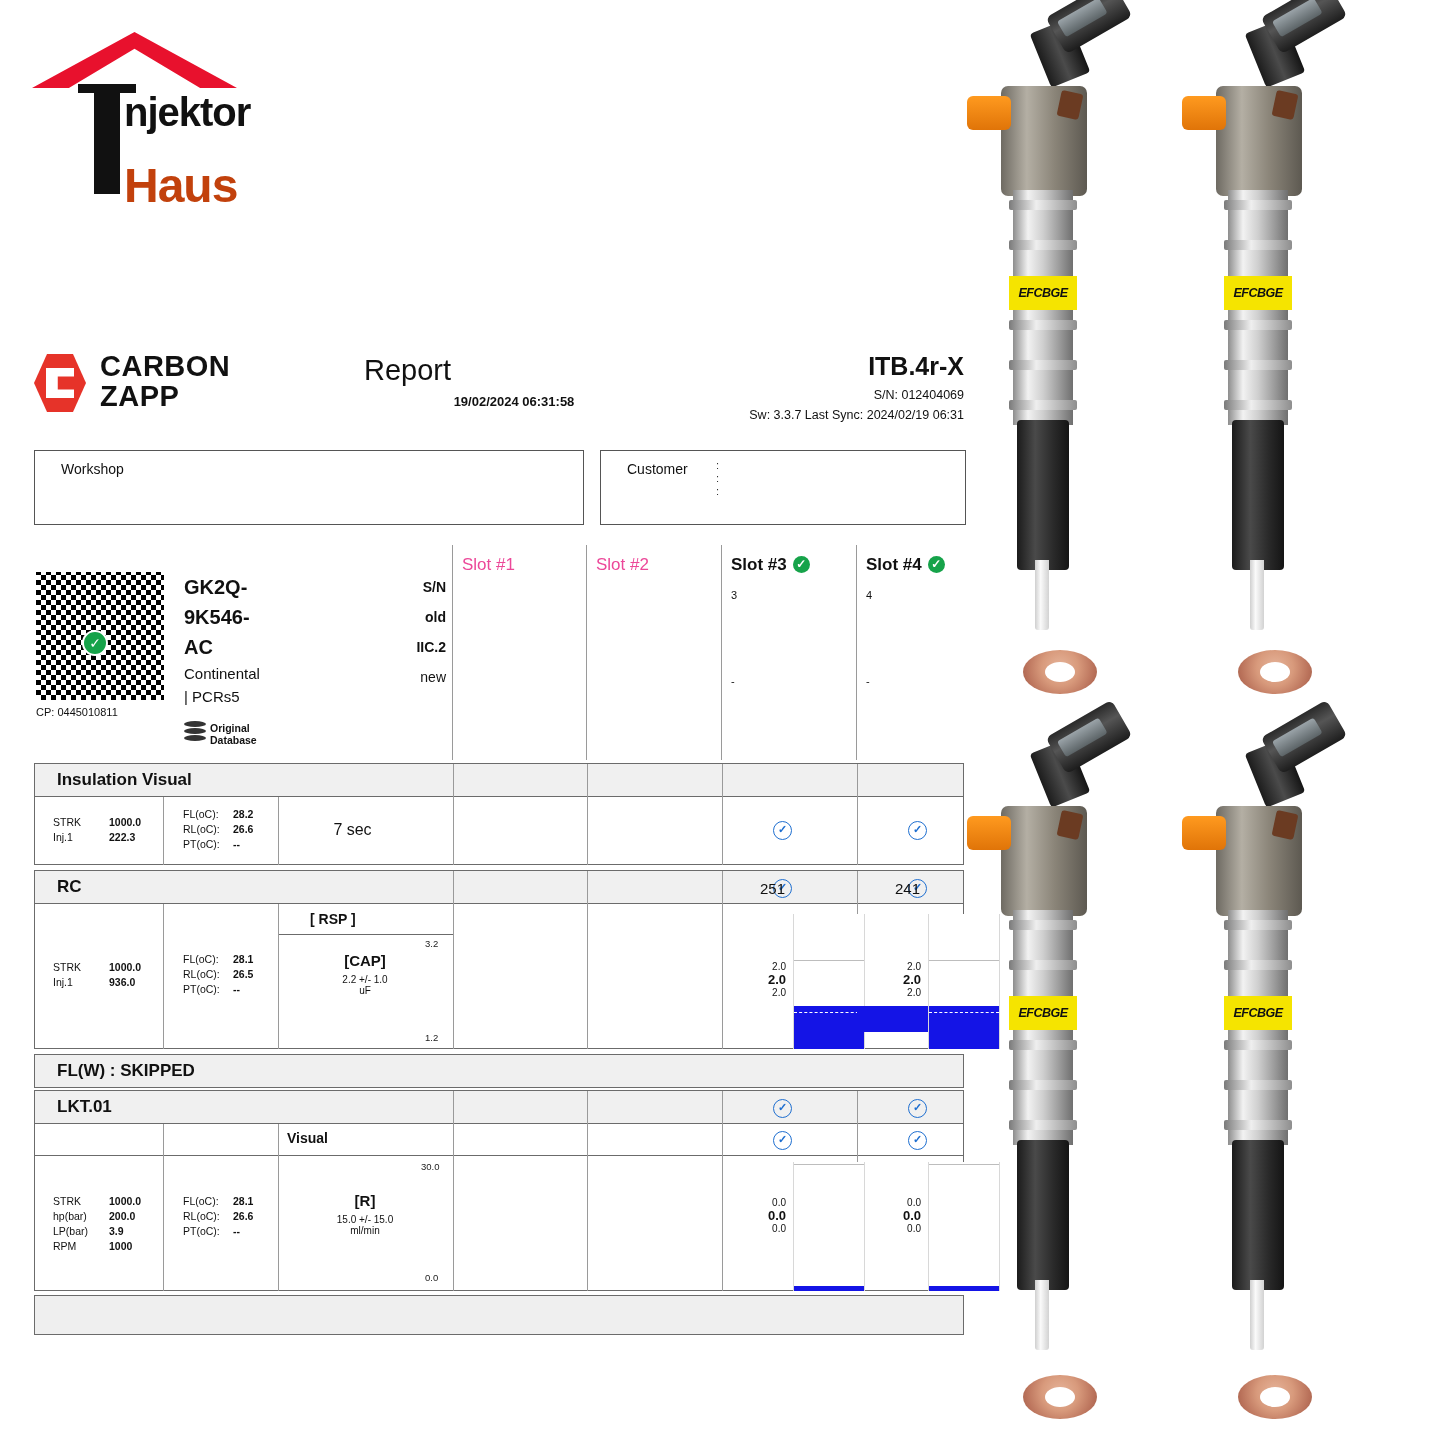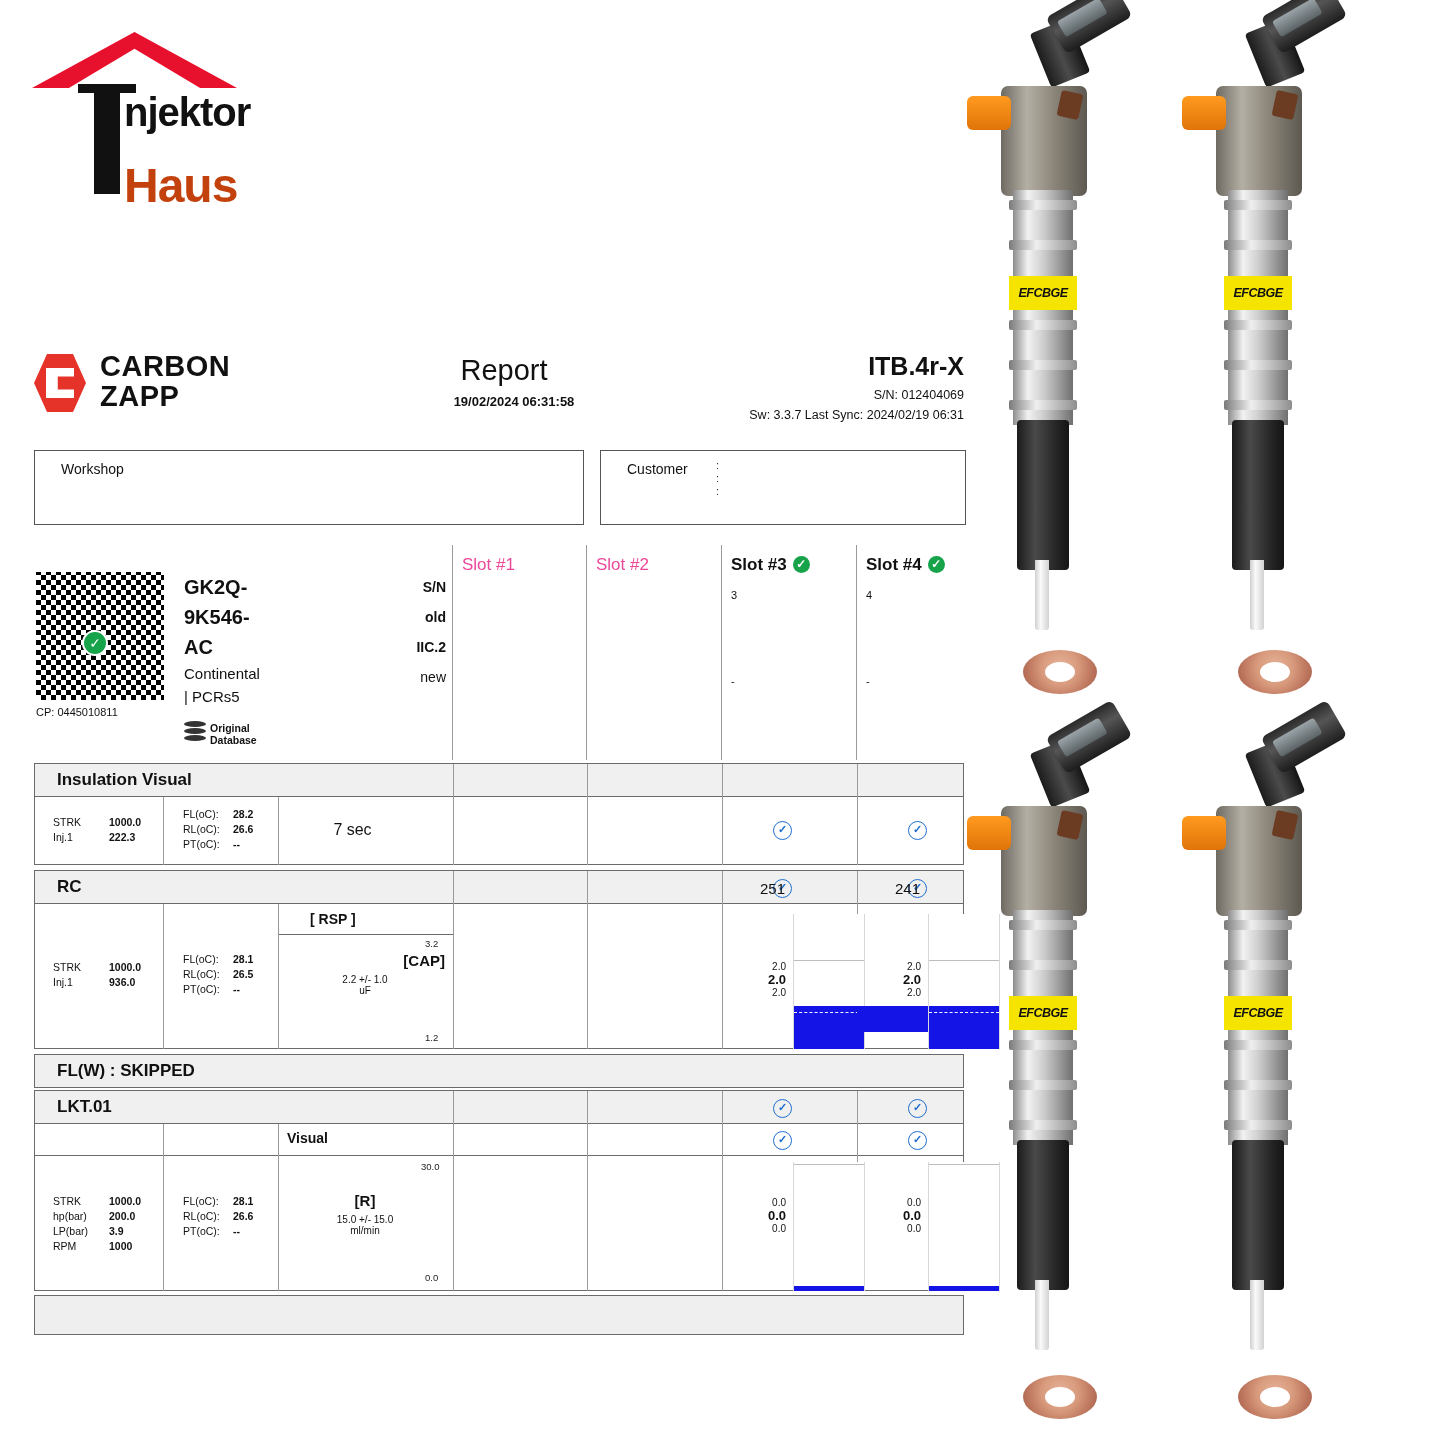--- a/index.html
+++ b/index.html
@@ -29,21 +29,21 @@
 
   .cz-logo{position:absolute;left:0;top:10px;width:300px;height:60px;}
   .cz-hex{position:absolute;left:0;top:4px;width:52px;height:58px;background:#e63329;
     clip-path:polygon(25% 0%,75% 0%,100% 50%,75% 100%,25% 100%,0% 50%);}
   .cz-hex:after{content:"";position:absolute;left:12px;top:14px;width:28px;height:30px;background:#fff;
     clip-path:polygon(0% 0%,100% 0%,100% 28%,42% 28%,42% 72%,100% 72%,100% 100%,0% 100%);}
   .cz-hex .blk{position:absolute;left:28px;top:20px;width:20px;height:18px;background:#e63329;}
   .cz-t1{position:absolute;left:66px;top:0px;font-size:29px;font-weight:700;letter-spacing:.5px;}
   .cz-t2{position:absolute;left:66px;top:30px;font-size:29px;font-weight:700;letter-spacing:.5px;}
 
-  .rep-title{position:absolute;left:320px;top:14px;width:300px;text-align:center;font-size:29px;font-weight:400;}
+  .rep-title{position:absolute;left:330px;top:14px;width:300px;text-align:left;font-size:29px;font-weight:400;}
   .rep-date{position:absolute;left:330px;top:54px;width:300px;text-align:center;font-size:13px;font-weight:700;}
 
   .dev-name{position:absolute;right:0;top:12px;text-align:right;font-size:25px;font-weight:700;width:360px;}
   .dev-sn{position:absolute;right:0;top:48px;text-align:right;font-size:12.5px;width:360px;}
   .dev-sw{position:absolute;right:0;top:68px;text-align:right;font-size:12.5px;width:360px;}
 
   .boxes{position:absolute;left:0;top:110px;width:930px;height:75px;}
   .bx{position:absolute;border:1px solid #555;height:73px;}
   .bx.ws{left:0;width:548px;}
   .bx.cu{left:566px;width:364px;}
@@ -277,21 +277,21 @@
       <div class="p2" style="left:148px;top:48px">
         <div><span class="k">FL(oC):</span><span class="v">28.1</span></div>
         <div><span class="k">RL(oC):</span><span class="v">26.5</span></div>
         <div><span class="k">PT(oC):</span><span class="v">--</span></div>
       </div>
 
       <div style="position:absolute;left:243px;top:0;width:175px;border-bottom:1px solid #6b6b6b;height:30px;">
         <div style="position:absolute;left:32px;top:7px;font-size:14px;font-weight:700;">[ RSP ]</div>
       </div>
       <div style="position:absolute;left:250px;top:48px;width:160px;text-align:center;">
-        <div style="font-size:15px;font-weight:700;text-align:right;">[CAP]</div>
+        <div style="font-size:15px;font-weight:700;">[CAP]</div>
         <div style="font-size:10px;margin-top:5px;">2.2 +/- 1.0</div>
         <div style="font-size:10px;">uF</div>
       </div>
       <div class="axis" style="left:390px;top:34px">3.2</div>
       <div class="axis" style="left:390px;top:128px">1.2</div>
 
       <div class="sep" style="left:128px;height:145px;"></div>
       <div class="sep" style="left:243px;height:145px;"></div>
       <div class="sep" style="left:418px;height:145px;"></div>
       <div class="sep" style="left:552px;height:145px;"></div>

